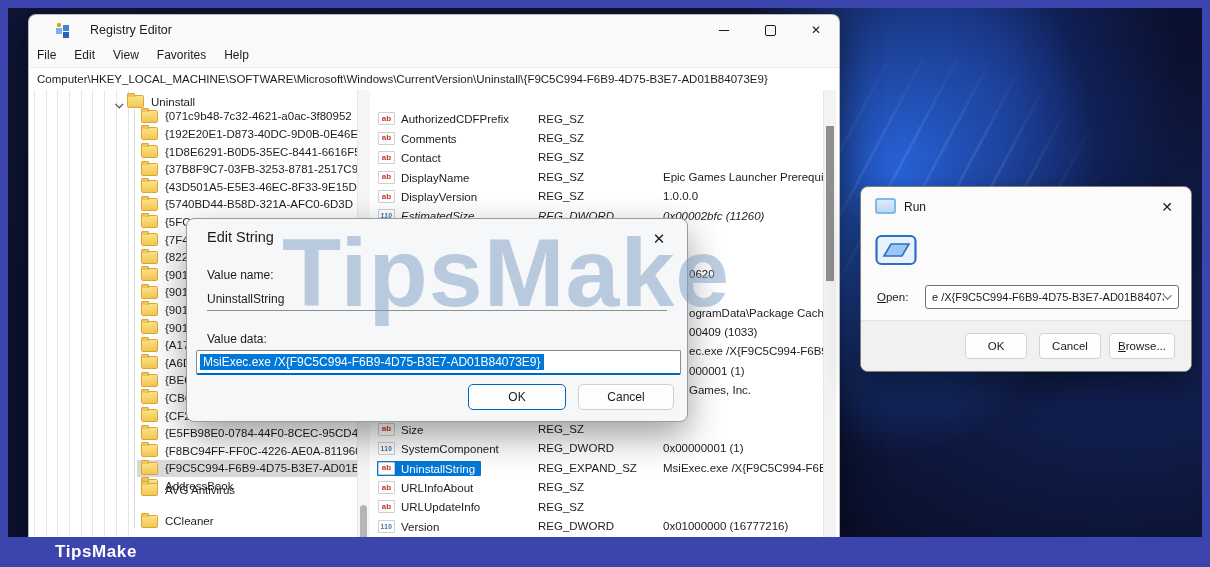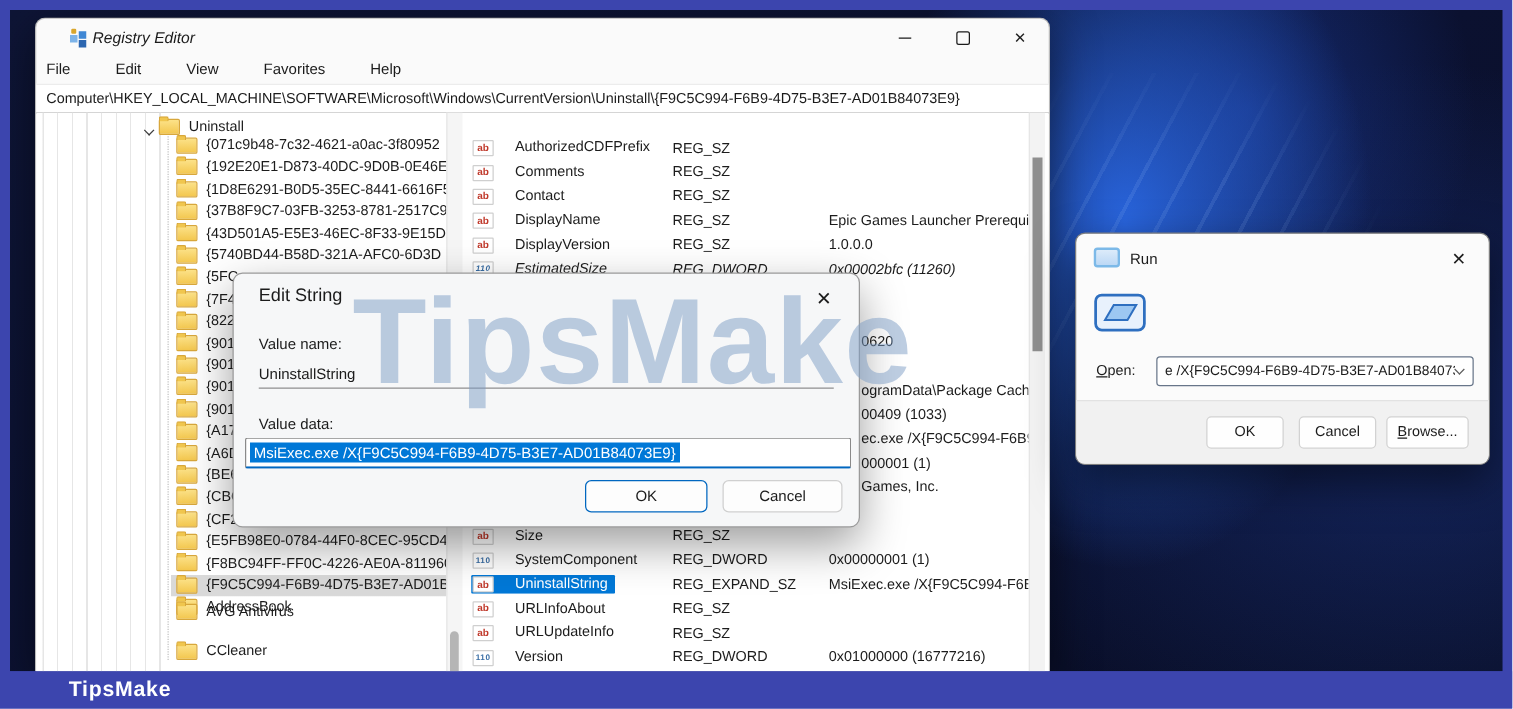--- a/index.html
+++ b/index.html
@@ -16,27 +16,27 @@
     mask-image:radial-gradient(60% 60% at 30% 40%, #000 30%, transparent 75%);
     -webkit-mask-image:radial-gradient(60% 60% at 30% 40%, #000 30%, transparent 75%);}
   .bottombar{position:absolute;left:0;bottom:0;width:1210px;height:30px;background:#3c45ae;
     display:flex;align-items:center;z-index:60;}
   .brand{color:#fff;font-weight:bold;font-size:17px;margin-left:55px;letter-spacing:.6px;}
 
   
   .regwin{position:absolute;left:20px;top:6px;width:810px;height:523px;background:#fafafa;
     border-radius:8px 8px 0 0;box-shadow:0 10px 36px rgba(0,0,0,.5);border:1px solid rgba(0,0,0,.25);}
   .titlebar{height:30px;display:flex;align-items:center;padding-left:26px;}
-  .wtitle{font-size:12.5px;color:#1b1b1b;margin-left:3px;font-style:italic;}
+  .wtitle{font-size:12.5px;color:#1b1b1b;margin-left:19px;}
   .wincontrols{margin-left:auto;display:flex;height:30px;}
   .wc{width:46px;height:30px;display:flex;align-items:center;justify-content:center;color:#1b1b1b;}
   .minbar{width:10px;height:1px;background:#1b1b1b;}
   .maxbox{width:9px;height:9px;border:1px solid #1b1b1b;border-radius:2px;}
   .xglyph{font-size:12px;line-height:12px;}
-  .menubar{height:22px;display:flex;align-items:center;padding-left:8px;gap:18px;}
+  .menubar{height:22px;display:flex;align-items:center;padding-left:8px;}
   .mi{font-size:12px;color:#1b1b1b;padding:0 10px 2px 0;margin-right:8px;}
   .addressbar{height:22px;background:#fff;border-top:1px solid #ececec;border-bottom:1px solid #565656;
     display:flex;align-items:center;padding-left:8px;font-size:11.5px;color:#1b1b1b;white-space:nowrap;overflow:hidden;}
   .winbody{position:absolute;top:75px;left:0;right:0;bottom:0;background:#fff;overflow:hidden;}
 
   
   .treepane{position:absolute;left:0;top:0;width:330px;height:100%;overflow:hidden;
     background-image:repeating-linear-gradient(to right,#e6e6e6 0 1px,rgba(0,0,0,0) 1px 11.7px);
     background-size:95px 100%;background-repeat:no-repeat;background-position:5px 0;}
   .connline{position:absolute;left:105px;top:12px;bottom:10px;width:0;border-left:1px dotted #c2c2c2;}
@@ -62,21 +62,21 @@
   .listheader{position:absolute;top:0;left:0;height:19px;display:flex;}
   .hcell{font-size:11.5px;color:#1c1c1c;padding:2px 0 0 7px;box-sizing:border-box;
     border-right:1px solid #e1e1e1;border-bottom:1px solid #e1e1e1;}
   .hcell.c0{width:160px;padding-left:15px;}
   .hcell.c1{width:125px;}
   .hcell.c2{width:167px;}
   .listrows{position:absolute;top:19px;left:0;right:0;bottom:0;}
   .lrow{position:absolute;left:0;width:452px;height:19.4px;display:flex;align-items:center;
     font-size:11.5px;color:#1c1c1c;}
   .ncell{width:160px;box-sizing:border-box;padding-left:6px;overflow:hidden;white-space:nowrap;}
-  .nwrap{display:inline-flex;align-items:flex-start;gap:17px;padding:1px 6px 1px 1px;border-radius:1px;}
+  .nwrap{display:inline-flex;align-items:flex-end;gap:6px;padding:1px 6px 1px 1px;border-radius:1px;}
   .nwrap.sel{background:#0078d7;color:#fff;}
   .vicon{width:15px;height:11px;flex:0 0 auto;background:#fff;border:1px solid #cfcfcf;border-radius:1px;
     display:flex;align-items:center;justify-content:center;font-weight:bold;}
   .vicon.ab{color:#c0392b;font-size:8px;line-height:8px;}
   .vicon.dw{color:#3a6ea5;font-size:6.5px;line-height:7px;letter-spacing:.5px;}
   .tcell{width:125px;box-sizing:border-box;padding-left:7px;}
   .dcell{width:167px;box-sizing:border-box;padding-left:7px;overflow:hidden;white-space:nowrap;}
   .dcell.frag{padding-left:33px;}
   .list-scroll{position:absolute;left:794px;top:0;width:12px;height:100%;background:#f3f3f3;
     border-left:1px solid #e6e6e6;}

